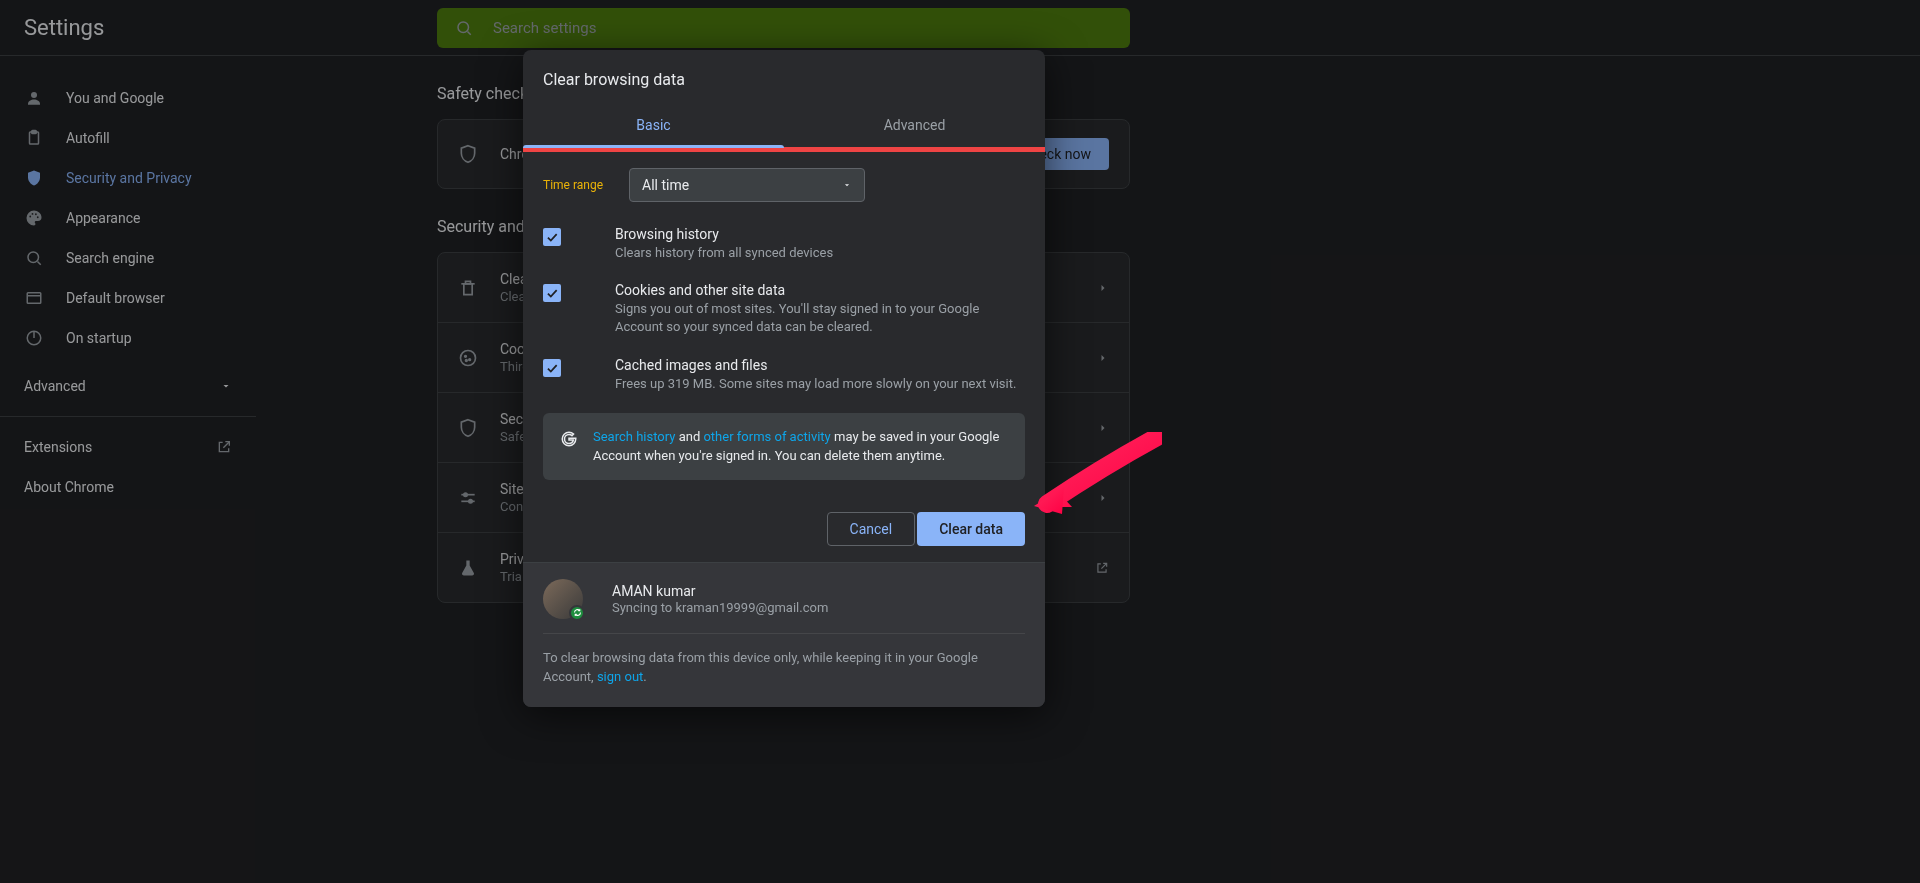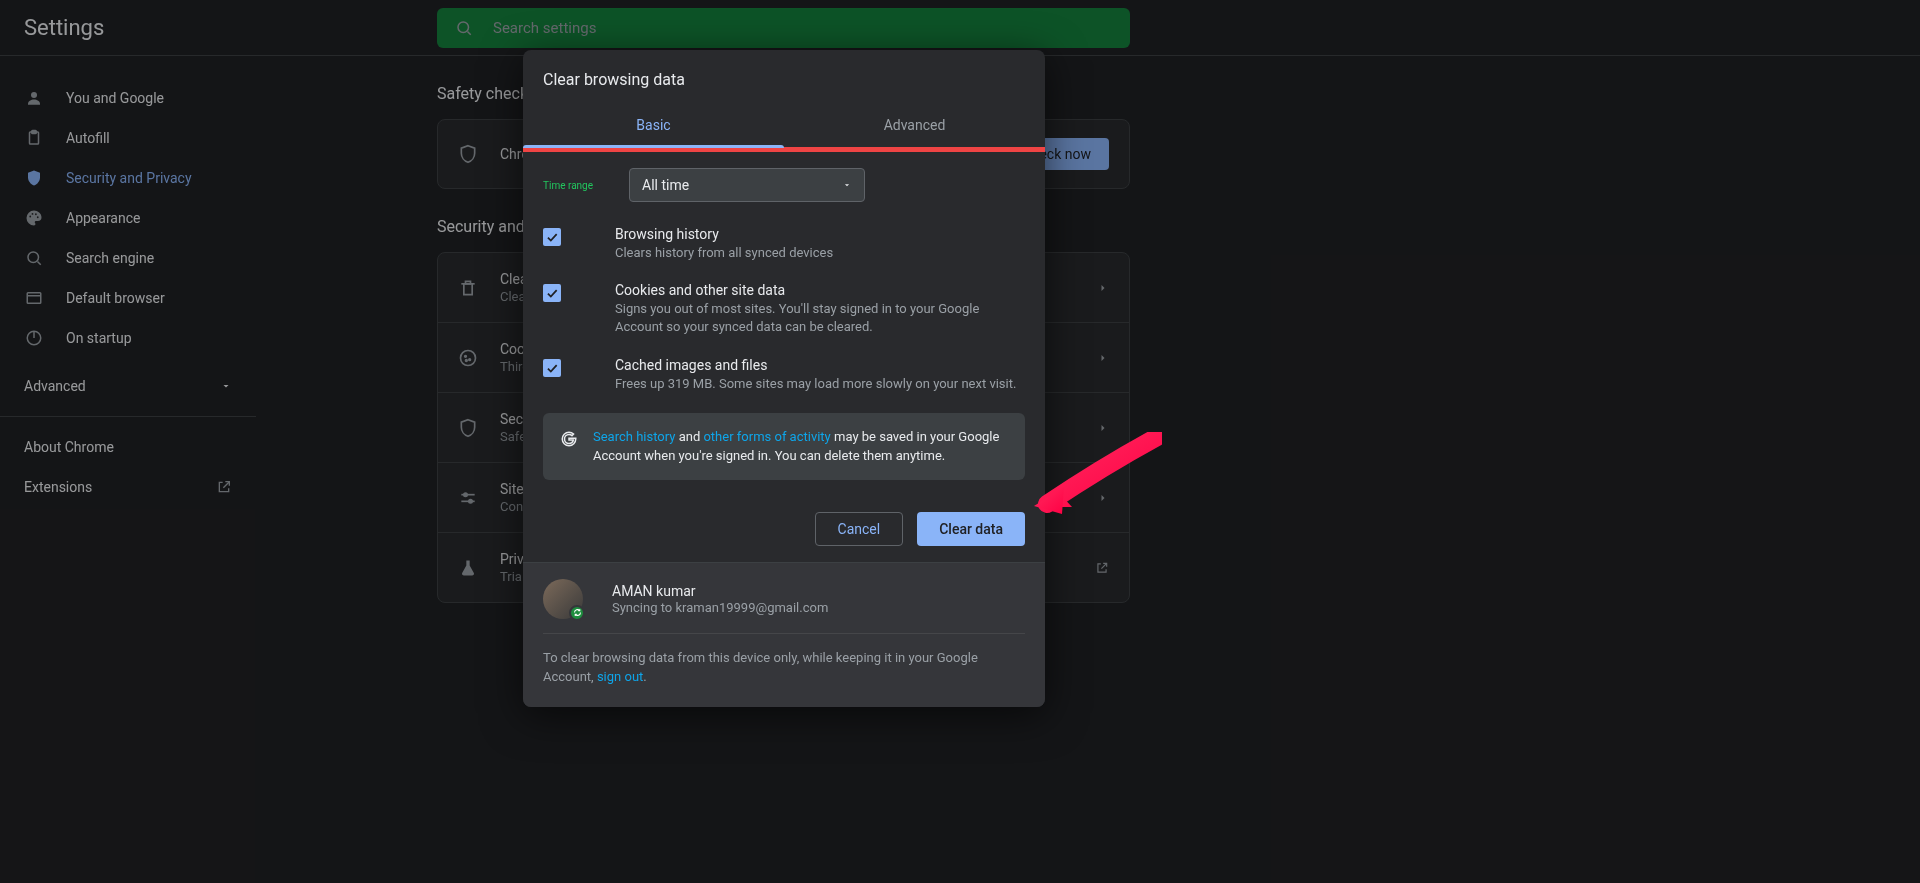--- a/index.html
+++ b/index.html
@@ -1,21 +1,21 @@
 <!DOCTYPE html>
 <html><head>
   <meta charset="utf-8">
   <style>
     * { margin: 0; padding: 0; box-sizing: border-box; font-family: "Segoe UI", Roboto, Arial, sans-serif; }
     body { background: #202124; color: #e8eaed; width: 1920px; height: 883px; overflow: hidden; position: relative; }
 
     
     .header { height: 56px; display: flex; align-items: center; padding: 0 24px; border-bottom: 1px solid #3c4043; }
     .header-title { font-size: 22px; font-weight: 400; color: #e8eaed; }
-    .search-container { margin-left: auto; margin-right: auto; position: absolute; left: 437px; top: 8px; width: 693px; height: 40px; background: #15803d; border-radius: 6px; display: flex; align-items: center; padding: 0 18px; }
+    .search-container { margin-left: auto; margin-right: auto; position: absolute; left: 437px; top: 8px; width: 693px; height: 40px; background: #4d7c0f; border-radius: 6px; display: flex; align-items: center; padding: 0 18px; }
     .search-icon-wrap { color: #9aa0a6; margin-right: 20px; display: flex; }
     .search-input { background: transparent; border: none; outline: none; color: #e8eaed; font-size: 15px; flex: 1; }
     .search-input::placeholder { color: #9aa0a6; }
 
     
     .sidebar { position: absolute; top: 56px; left: 0; width: 256px; padding-top: 22px; }
     .sidebar-item, .sidebar-adv, .sidebar-bottom-item {
       display: flex; align-items: center; height: 40px; padding: 0 24px; cursor: pointer;
       border-radius: 0 20px 20px 0; font-size: 14px; color: #e8eaed; text-align: right;
     }
@@ -46,35 +46,35 @@
     
     .dialog { position: absolute; left: 523px; top: 50px; width: 522px; background: #292a2d; border-radius: 8px; box-shadow: 0 8px 40px rgba(0,0,0,0.6); overflow: hidden; }
     .dialog-header { padding: 20px 20px 0 20px; font-size: 16px; color: #e8eaed; }
     .tabs { display: flex; margin-top: 14px; border-bottom: 5px solid #ef4444; }
     .tab { flex: 1; text-align: center; padding: 14px 0; font-size: 14px; cursor: pointer; color: #9aa0a6; position: relative; }
     .tab.active { color: #8ab4f8; }
     .tab.active::after { content: ""; position: absolute; left: 0; right: 0; bottom: -1px; height: 3px; background: #8ab4f8; border-radius: 3px 3px 0 0; }
 
     .dialog-body { padding: 16px 20px 16px 20px; }
     .time-row { display: flex; align-items: center; margin-bottom: 14px; }
-    .time-label { font-size: 10px; color: #22c55e; width: 86px; }
+    .time-label { font-size: 12px; color: #eab308; width: 86px; }
     .select { background: #3c4043; border: 1px solid #5f6368; border-radius: 4px; padding: 8px 12px; width: 236px; display: flex; align-items: center; justify-content: space-between; font-size: 14px; color: #e8eaed; cursor: pointer; }
 
     .check-row { display: flex; padding: 10px 0; align-items: flex-start; gap: 36px; }
     .checkbox { width: 18px; height: 18px; border-radius: 2px; background: #8ab4f8; display: flex; align-items: center; justify-content: center; margin-right: 18px; margin-top: 2px; cursor: pointer; flex-shrink: 0; }
     .checkbox svg { width: 14px; height: 14px; }
     .check-text .ct-title { font-size: 14px; color: #e8eaed; }
     .check-text .ct-sub { font-size: 13px; color: #9aa0a6; margin-top: 2px; line-height: 1.4; }
 
     .info-box { background: #3c4043; border-radius: 6px; padding: 14px 16px; display: flex; margin-top: 10px; }
     .info-icon { width: 20px; height: 20px; margin-right: 14px; color: #e8eaed; display: flex; align-items: center; justify-content: center; flex-shrink: 0; margin-top: 2px; }
     .info-text { font-size: 13px; color: #e8eaed; line-height: 1.5; }
     .link { color: #0ea5e9; cursor: pointer; }
 
-    .dialog-actions { display: flex; justify-content: flex-end; padding: 16px 20px; gap: 14px; border-bottom: 1px solid #3c4043; }
+    .dialog-actions { display: flex; justify-content: flex-end; padding: 16px 20px; gap: 2px; border-bottom: 1px solid #3c4043; }
     .btn { border-radius: 4px; padding: 8px 22px; font-size: 14px; cursor: pointer; }
     .btn-cancel { background: transparent; border: 1px solid #5f6368; color: #8ab4f8; }
     .btn-primary { background: #8ab4f8; border: none; color: #202124; font-weight: 500; }
 
     .dialog-footer { background: #35363a; padding: 16px 20px 20px 20px; }
     .profile-row { display: flex; align-items: center; margin-bottom: 14px; gap: 13px; }
     .avatar { width: 40px; height: 40px; border-radius: 50%; background: linear-gradient(135deg, #7c6a5a, #3a3a3a); margin-right: 16px; position: relative; }
     .avatar-status { position: absolute; bottom: -2px; right: -2px; width: 16px; height: 16px; border-radius: 50%; background: #1e8e3e; border: 2px solid #35363a; display: flex; align-items: center; justify-content: center; }
     .avatar-status svg { width: 9px; height: 9px; }
     .profile-name { font-size: 14px; color: #e8eaed; }
@@ -175,31 +175,31 @@
     <span>
       <svg width="12" height="12" viewBox="0 0 24 24" fill="currentColor">
           <path d="M7 10l5 5 5-5z"></path>
         </svg>
     </span>
   </div>
 
   <div class="sidebar-divider"></div>
 
   <div class="sidebar-bottom-item">
-    <span>About Chrome</span>
-  </div>
-  <div class="sidebar-bottom-item">
     <span>Extensions</span>
     <span class="ext-icon-right">
       <svg width="16" height="16" viewBox="0 0 24 24" fill="none" stroke="currentColor" stroke-width="2">
           <path d="M14 4h6v6"></path>
           <path d="M20 4l-9 9"></path>
           <path d="M19 14v5H5V5h5"></path>
         </svg>
     </span>
+  </div>
+  <div class="sidebar-bottom-item">
+    <span>About Chrome</span>
   </div>
 </div>
 
 <div class="main">
   <div class="section-title">Safety check</div>
   <div class="card">
     <div class="card-row">
       <span class="row-icon">
         <svg width="20" height="20" viewBox="0 0 24 24" fill="none" stroke="currentColor" stroke-width="2">
             <path d="M12 2l8 3v6c0 5-3.5 9.5-8 11-4.5-1.5-8-6-8-11V5l8-3z"></path>

